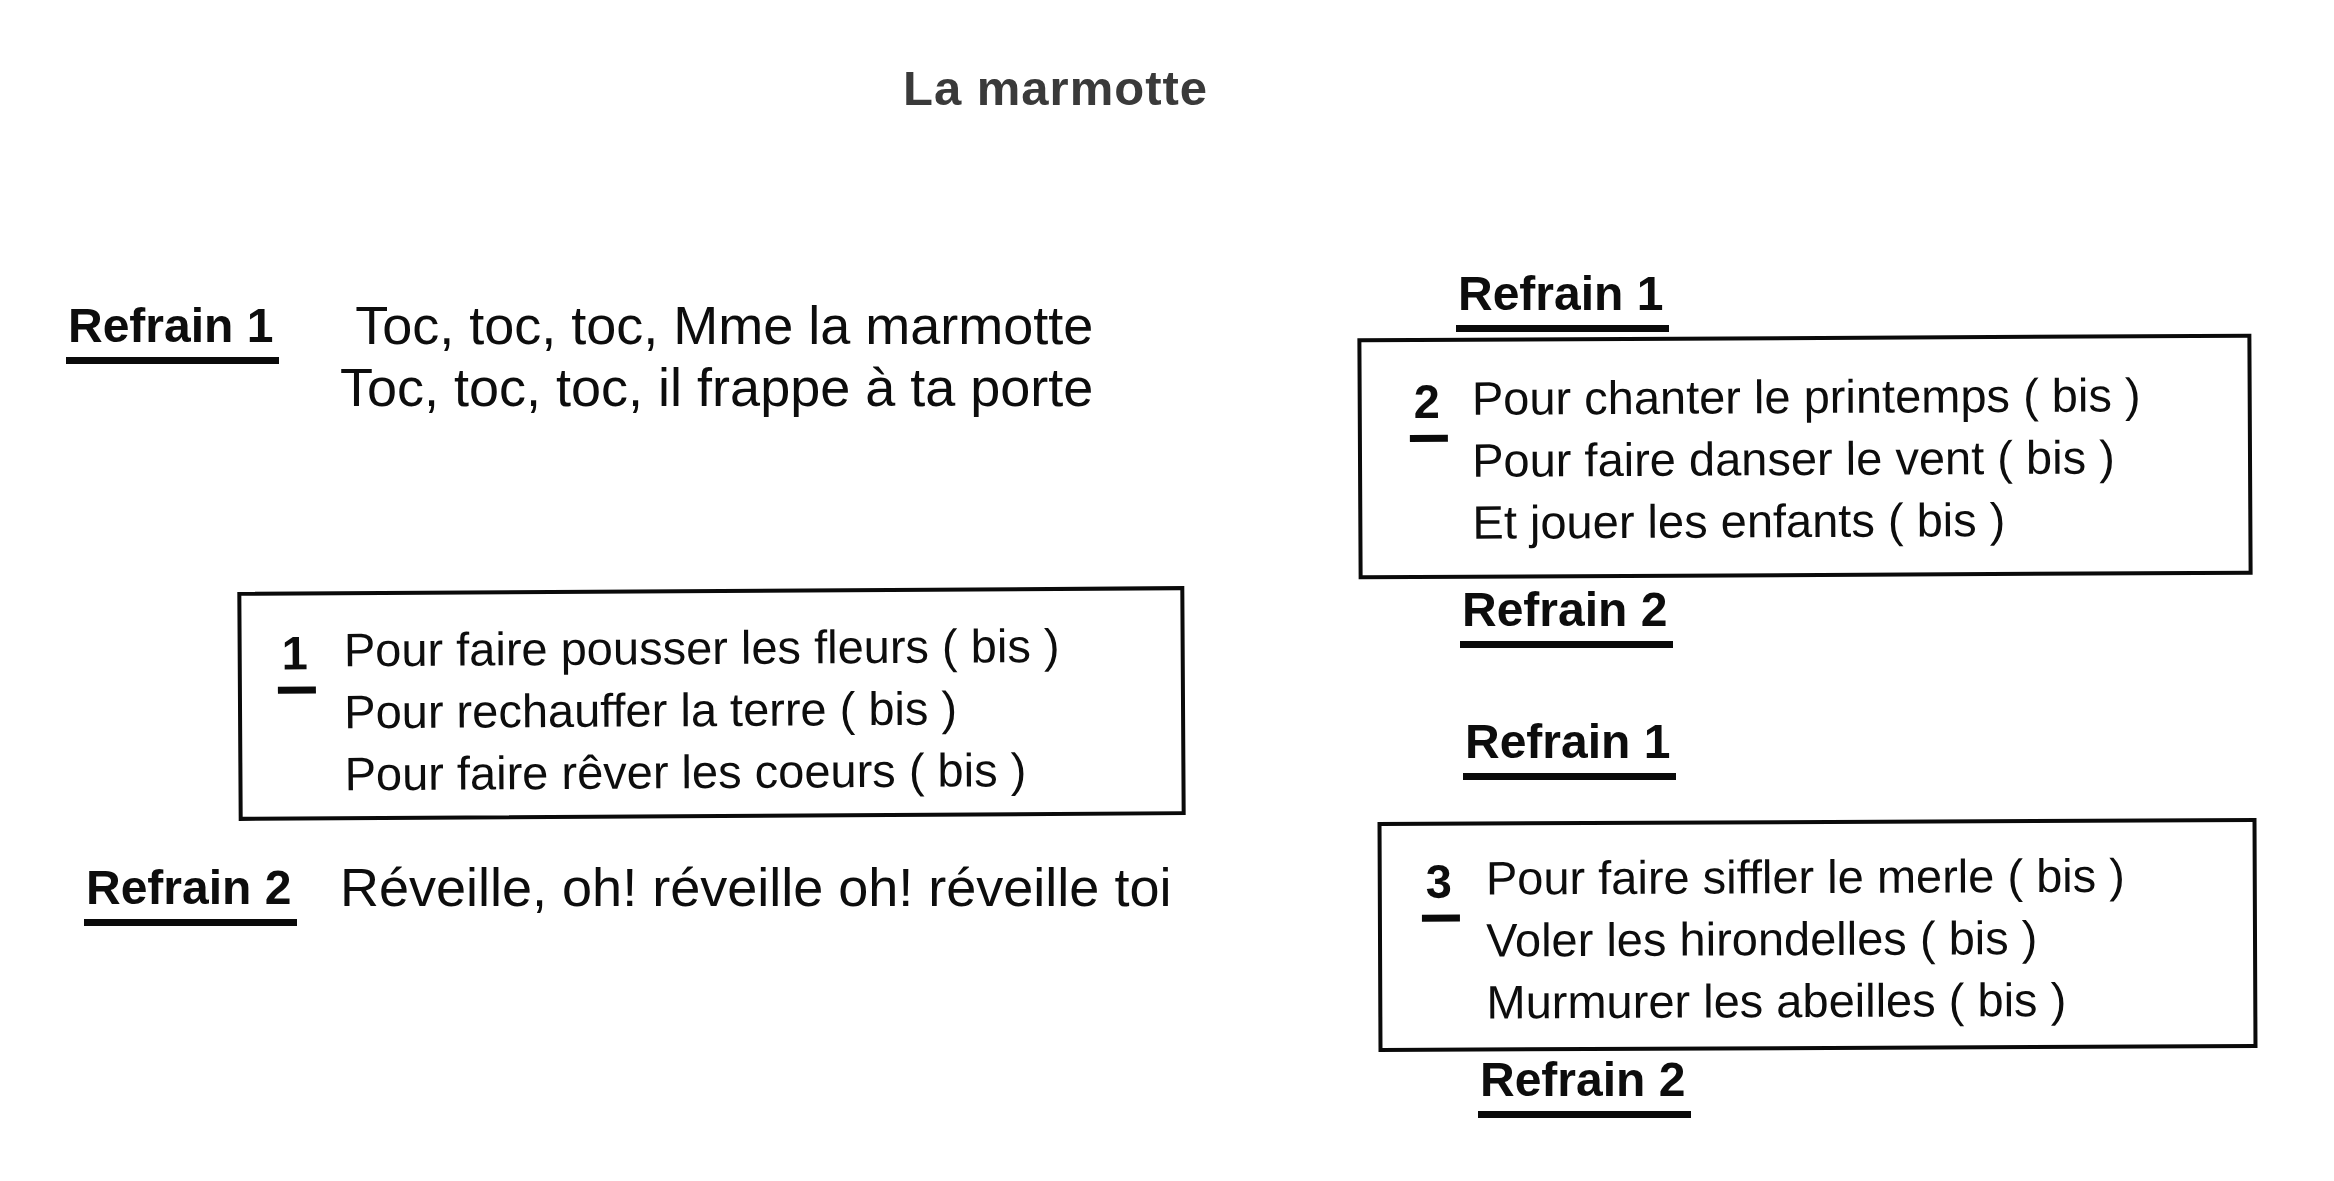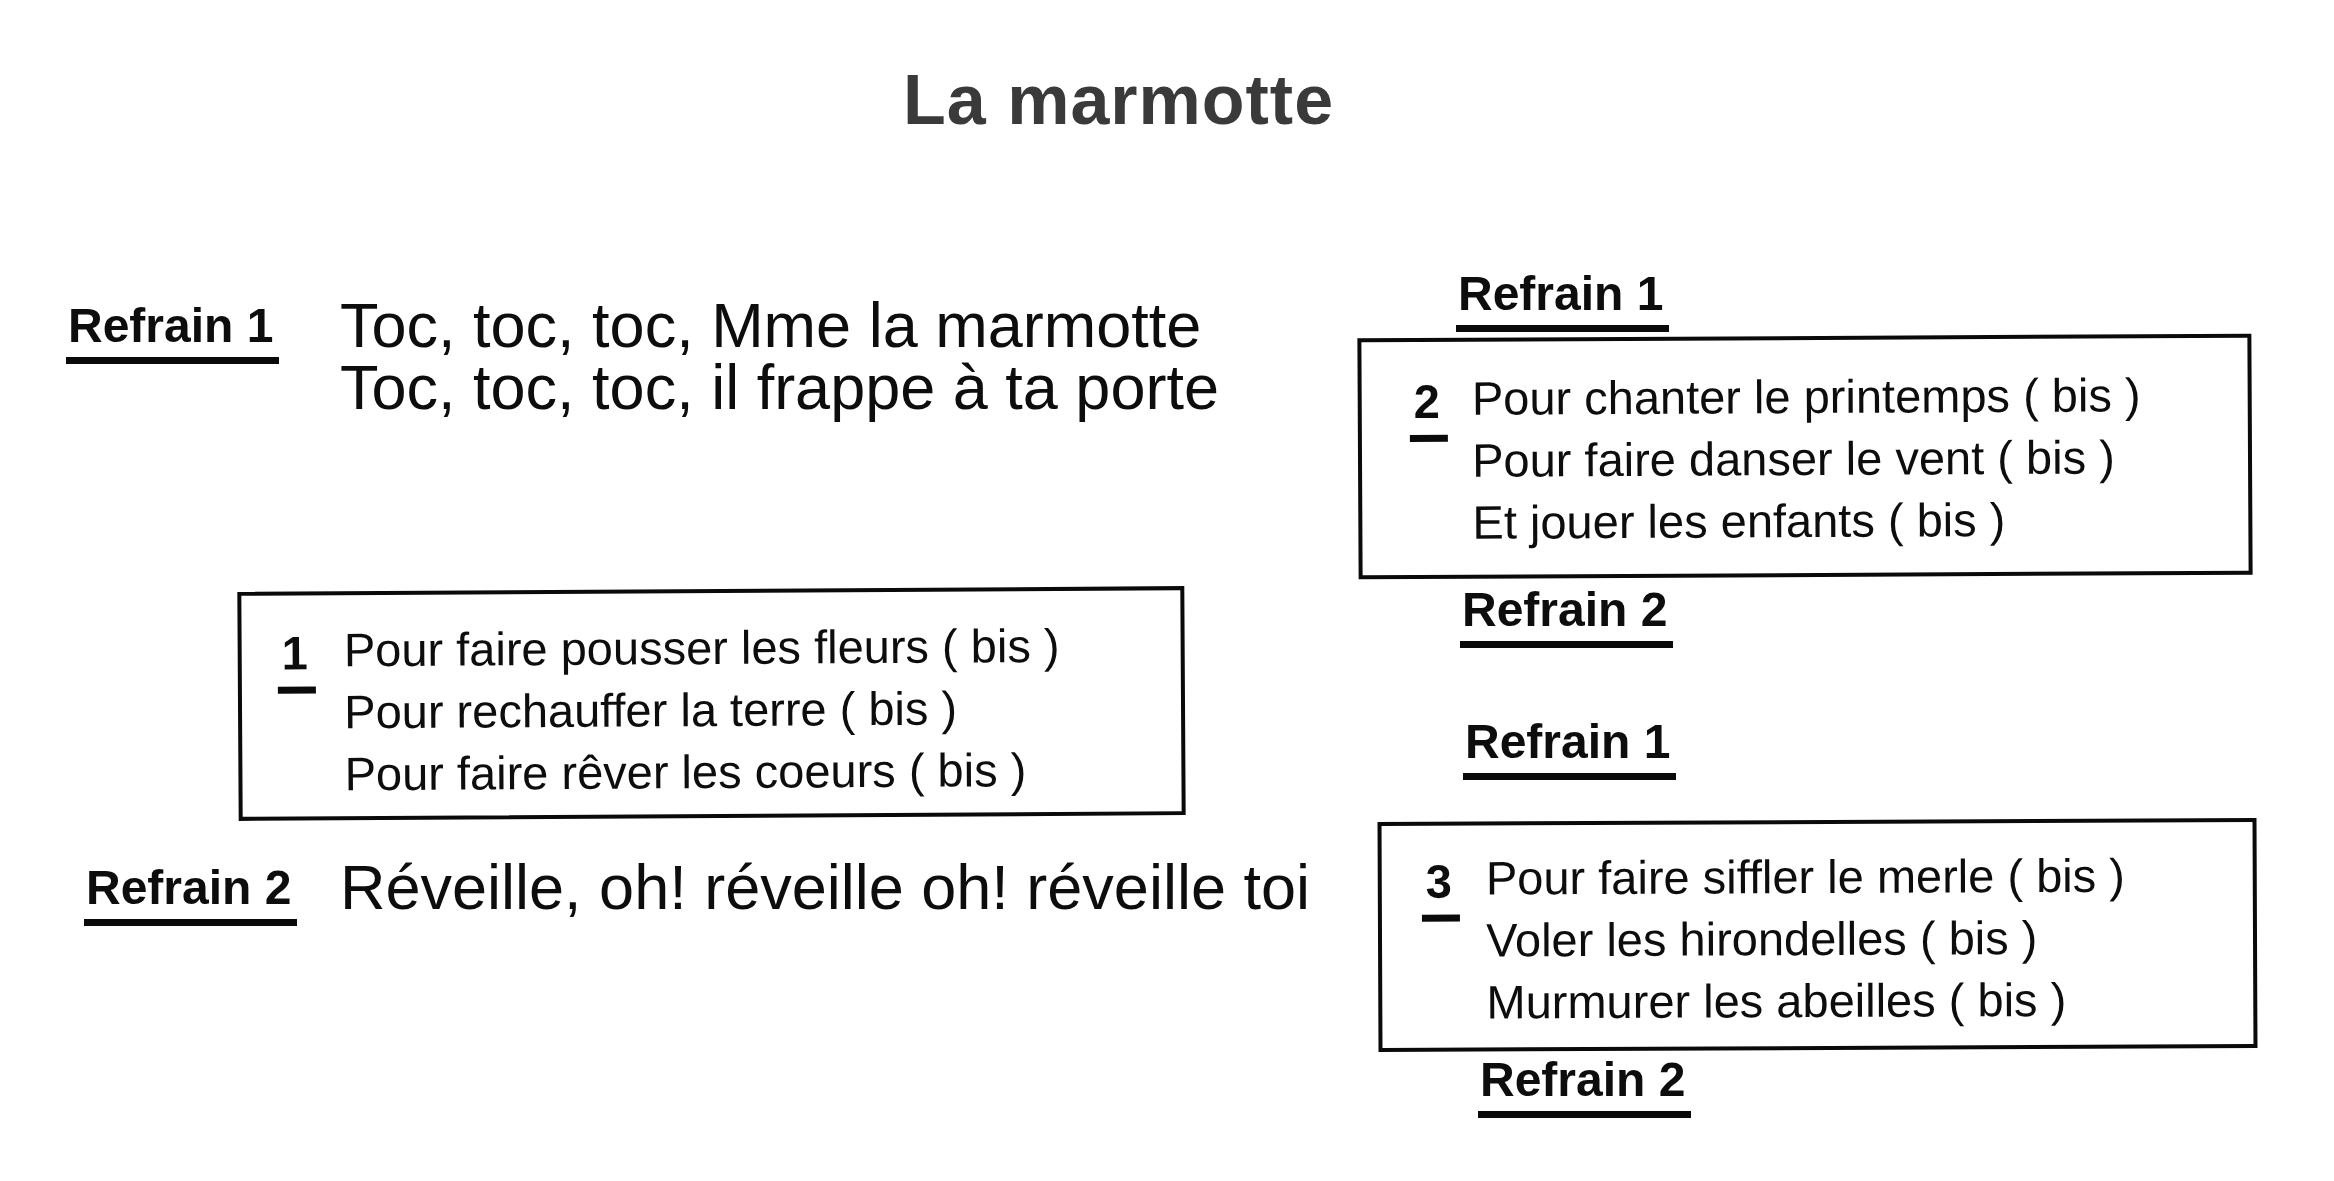--- a/index.html
+++ b/index.html
@@ -12,41 +12,42 @@
     width: 2334px;
     height: 1181px;
     background: #ffffff;
     font-family: "Liberation Sans", sans-serif;
     color: #0d0d0d;
     overflow: hidden;
   }
   .abs { position: absolute; }
 
   .doc-title {
-    font-size: 70px;
+    font-size: 49px;
     font-weight: bold;
     color: #3a3a3a;
     letter-spacing: 1px;
     white-space: nowrap;
     text-align: right;
   }
 
   .refrain-heading {
     font-size: 48px;
     font-weight: bold;
     white-space: nowrap;
     border-bottom: 7px solid #0a0a0a;
     padding: 0 6px 4px 2px;
     display: inline-block;
   }
 
   .lyrics {
-    font-size: 63px;
+    font-size: 54px;
     line-height: 62px;
     white-space: nowrap;
+    text-align: right;
   }
 
   .verse-box {
     border: 4px solid #0a0a0a;
     background: #ffffff;
     display: flex;
     align-items: flex-start;
     box-sizing: border-box;
   }
   .verse-num {

